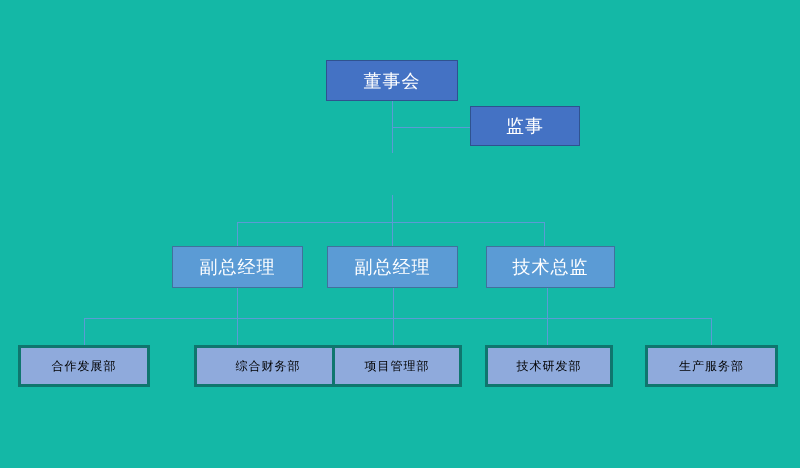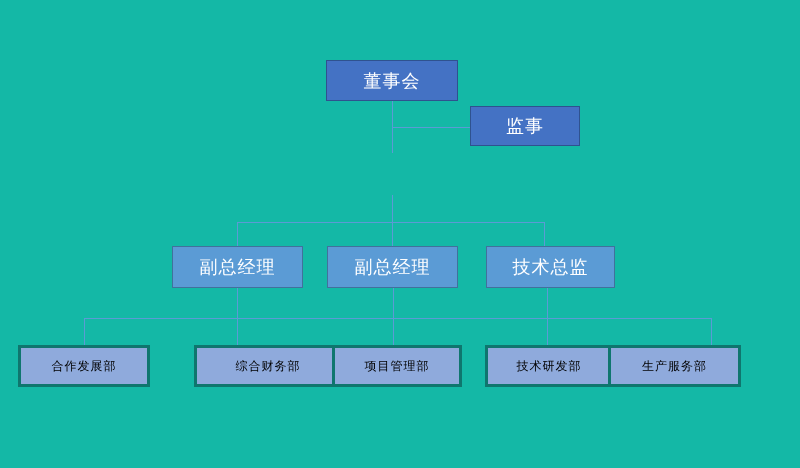--- a/index.html
+++ b/index.html
@@ -80,15 +80,15 @@
   <div class="node lvl2" style="left:479px; top:246px; width:129px; height:42px;margin-left:7px;">技术总监</div>
 
   <div class="node lvl3" style="left:18px; top:345px; width:132px; height:42px;">合作发展部</div>
 
   <div class="node lvl3" style="left:174px; top:345px; width:148px; height:42px;margin-left:20px;">综合财务部</div>
 
   <div class="node lvl3" style="left:485px; top:345px; width:128px; height:42px;">技术研发部</div>
 
   <div class="node lvl3" style="left:332px; top:345px; width:130px; height:42px;">项目管理部</div>
 
-  <div class="node lvl3" style="left:608px; top:345px; width:133px; height:42px;">生产服务部</div>
+  <div class="node lvl3" style="left:645px; top:345px; width:133px; height:42px;">生产服务部</div>
 
 </div>
 
 </body></html>

